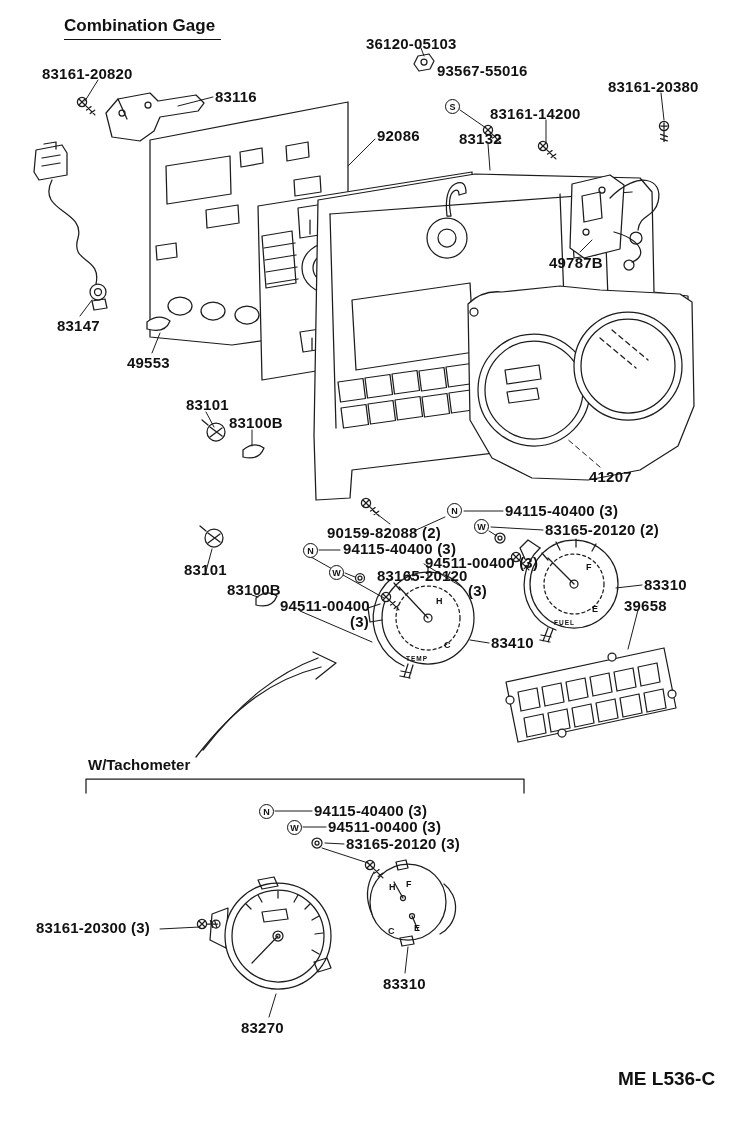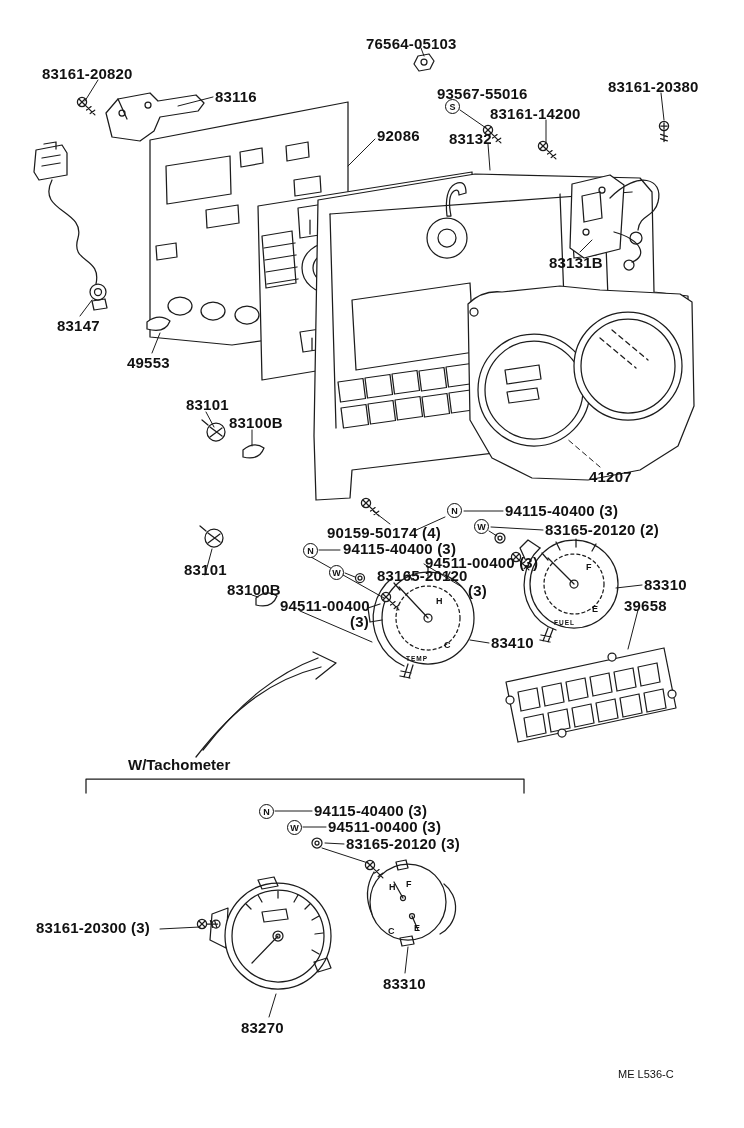--- a/index.html
+++ b/index.html
@@ -6,22 +6,22 @@
   .sheet{position:relative;width:744px;height:1128px;background:#fff;overflow:hidden;
          font-family:"Liberation Sans",sans-serif;color:#111;}
   svg.art{position:absolute;left:0;top:0;}
   svg.art text{fill:#111;stroke:none;font-family:"Liberation Sans",sans-serif;font-weight:700;}
   .plabel{position:absolute;font-weight:700;font-size:15px;letter-spacing:.2px;white-space:nowrap;line-height:1.05;}
   .marker{position:absolute;width:15px;height:15px;border:1.4px solid #111;border-radius:50%;
           display:flex;align-items:center;justify-content:center;font-weight:700;font-size:9px;
           background:#fff;box-sizing:border-box;}
   .title{position:absolute;left:64px;top:16px;font-weight:700;font-size:17px;
          border-bottom:1.7px solid #111;padding:0 6px 3px 0;}
-  .section{position:absolute;left:88px;top:756px;font-weight:700;font-size:15px;margin-left:40px;}
-  .footer{position:absolute;left:618px;top:1068px;font-weight:400;font-size:11px;}
+  .section{position:absolute;left:88px;top:756px;font-weight:700;font-size:15px;}
+  .footer{position:absolute;left:618px;top:1068px;font-weight:700;font-size:19px;}
 </style>
 </head>
 <body>
 
 <div class="sheet">
 
 <svg class="art" width="744" height="1128" viewBox="0 0 744 1128" xmlns="http://www.w3.org/2000/svg">
   <defs>
     <path id="cell" d="M0,0 l25,-3.5 l2.5,20 l-25,3.5 Z"></path>
     <path id="lenscell" d="M0,0 l19,-4 l3,19 l-19,4 Z"></path>
@@ -264,40 +264,41 @@
       M252,430 L252,446 M205,575 L212,549 M252,595 L258,597
       M464,511 L503,511 M445,517 L414,531 M491,527 L543,530 M489,531 L497,536
       M390,524 L373,511 M319,550 L340,550 M311,557 L384,598 M345,573 L355,577
       M424,564 L462,587 M300,611 L372,642 M642,585 L616,588 M638,610 L628,649
       M489,643 L470,640 M275,811 L312,811 M303,827 L326,827 M325,843 L344,844
       M322,848 L368,863 M160,929 L200,927 M405,973 L408,947 M269,1017 L276,994"></path>
     <path stroke-width="1" stroke-dasharray="5,4" d="M600,467 L566,438"></path>
   </g>
 </svg>
 
+<div class="title">Combination Gage</div>
 <div class="section">W/Tachometer</div>
 <div class="footer">ME L536-C</div>
 
-<div class="plabel" style="left:366px;top:36px">76564-05103</div>
+<div class="plabel" style="left:366px;top:36px">36120-05103</div>
 <div class="plabel" style="left:42px;top:66px">83161-20820</div>
 <div class="plabel" style="left:215px;top:89px">83116</div>
-<div class="plabel" style="left:437px;top:86px">93567-55016</div>
+<div class="plabel" style="left:437px;top:63px">93567-55016</div>
 <div class="plabel" style="left:608px;top:79px">83161-20380</div>
 <div class="plabel" style="left:490px;top:106px">83161-14200</div>
 <div class="plabel" style="left:377px;top:128px">92086</div>
-<div class="plabel" style="left:449px;top:131px">83132</div>
-<div class="plabel" style="left:549px;top:255px">83131B</div>
+<div class="plabel" style="left:459px;top:131px">83132</div>
+<div class="plabel" style="left:549px;top:255px">49787B</div>
 <div class="plabel" style="left:57px;top:318px">83147</div>
 <div class="plabel" style="left:127px;top:355px">49553</div>
 <div class="plabel" style="left:186px;top:397px">83101</div>
 <div class="plabel" style="left:229px;top:415px">83100B</div>
 <div class="plabel" style="left:589px;top:469px">41207</div>
 <div class="plabel" style="left:505px;top:503px">94115-40400 (3)</div>
 <div class="plabel" style="left:545px;top:522px">83165-20120 (2)</div>
-<div class="plabel" style="left:327px;top:525px">90159-50174 (4)</div>
+<div class="plabel" style="left:327px;top:525px">90159-82088 (2)</div>
 <div class="plabel" style="left:343px;top:541px">94115-40400 (3)</div>
 <div class="plabel" style="left:425px;top:555px">94511-00400 (3)</div>
 <div class="plabel" style="left:377px;top:568px">83165-20120</div>
 <div class="plabel" style="left:468px;top:583px">(3)</div>
 <div class="plabel" style="left:280px;top:598px">94511-00400</div>
 <div class="plabel" style="left:350px;top:614px">(3)</div>
 <div class="plabel" style="left:644px;top:577px">83310</div>
 <div class="plabel" style="left:624px;top:598px">39658</div>
 <div class="plabel" style="left:491px;top:635px">83410</div>
 <div class="plabel" style="left:314px;top:803px">94115-40400 (3)</div>

